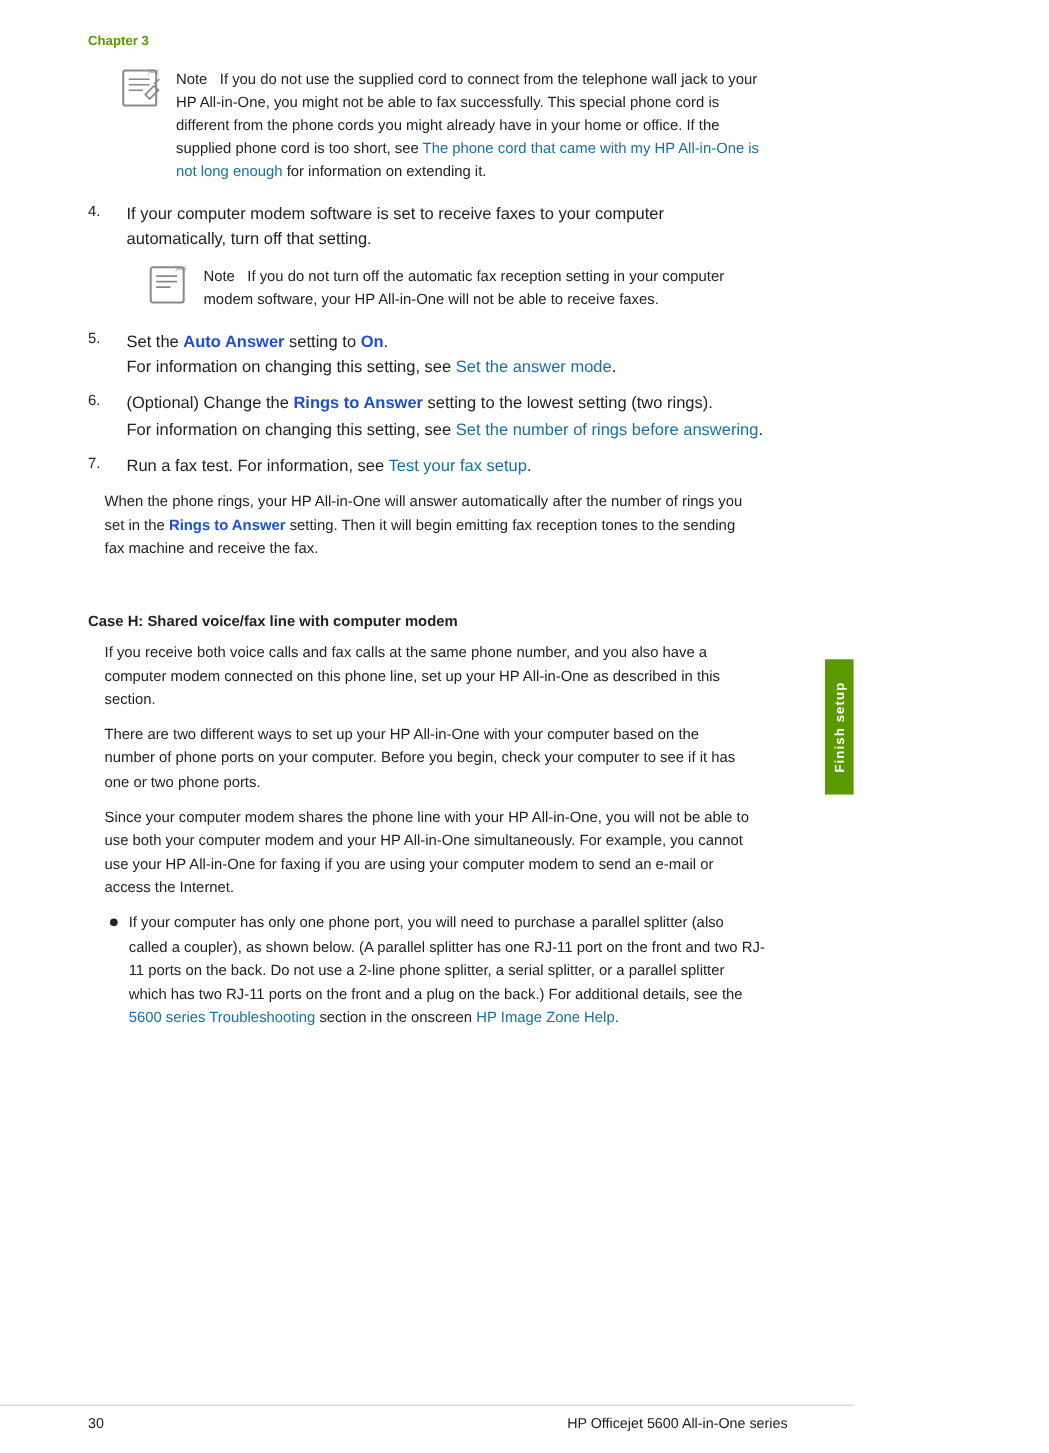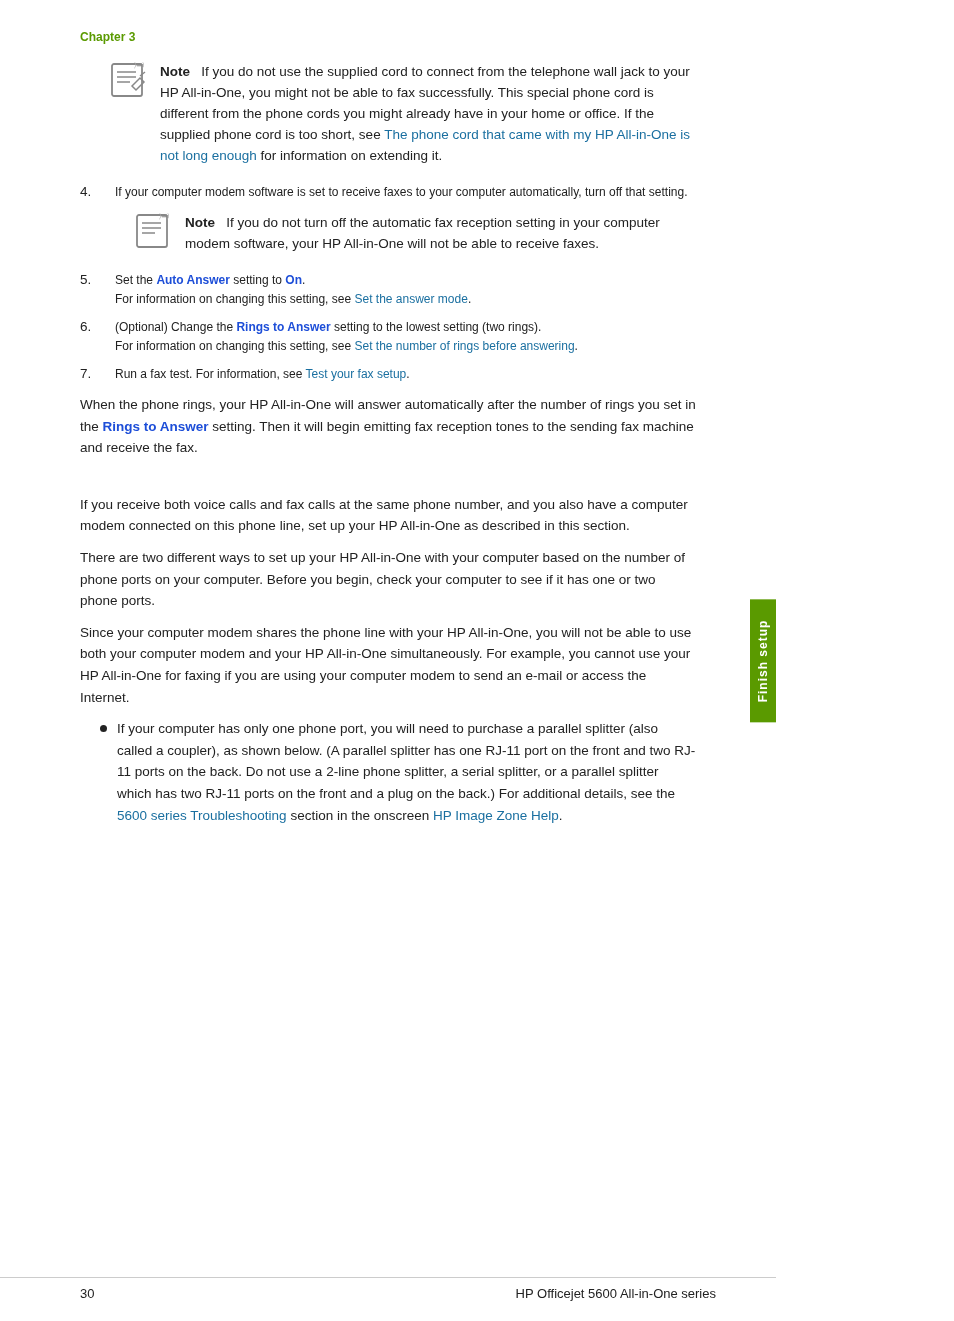--- a/index.html
+++ b/index.html
@@ -42,21 +42,21 @@
       height: 38px;
       flex-shrink: 0;
     }
 
     .note-text {
       font-size: 13.5px;
       line-height: 1.55;
     }
 
     .note-text .note-label {
-      font-weight: bold;
+      font-weight: normal;
     }
 
     .link-text {
       color: #1a6fa0;
       text-decoration: none;
     }
 
     .list-item {
       display: flex;
       margin-bottom: 10px;
@@ -64,31 +64,31 @@
     }
 
     .list-number {
       min-width: 35px;
       font-size: 13.5px;
       padding-top: 1px;
     }
 
     .list-content {
       flex: 1;
-      font-size: 12px;
+      font-size: 15px;
       line-height: 1.55;
     }
 
     .bold-green {
       color: #1d4ed8;
       font-weight: bold;
     }
 
     .paragraph {
-      margin: 10px 0;
+      margin: 10px 15px;
       line-height: 1.6;
       font-size: 13.5px;
     }
 
     .section-heading {
       font-weight: bold;
       font-size: 13.5px;
       margin: 22px 0 10px 0;
     }
 
@@ -229,20 +229,21 @@
     </div>
 
     
     <div class="paragraph">
       <span>When the phone rings, your HP All-in-One will answer automatically after the number of rings you set in the </span><span class="bold-green">Rings to Answer</span><span> setting. Then it will begin emitting fax reception tones to the sending fax machine and receive the fax.</span>
     </div>
 
     <br>
 
     
+    <div class="section-heading">Case H: Shared voice/fax line with computer modem</div>
 
     
     <div class="paragraph">If you receive both voice calls and fax calls at the same phone number, and you also have a computer modem connected on this phone line, set up your HP All-in-One as described in this section.</div>
 
     
     <div class="paragraph">There are two different ways to set up your HP All-in-One with your computer based on the number of phone ports on your computer. Before you begin, check your computer to see if it has one or two phone ports.</div>
 
     
     <div class="paragraph">Since your computer modem shares the phone line with your HP All-in-One, you will not be able to use both your computer modem and your HP All-in-One simultaneously. For example, you cannot use your HP All-in-One for faxing if you are using your computer modem to send an e-mail or access the Internet.</div>
 

